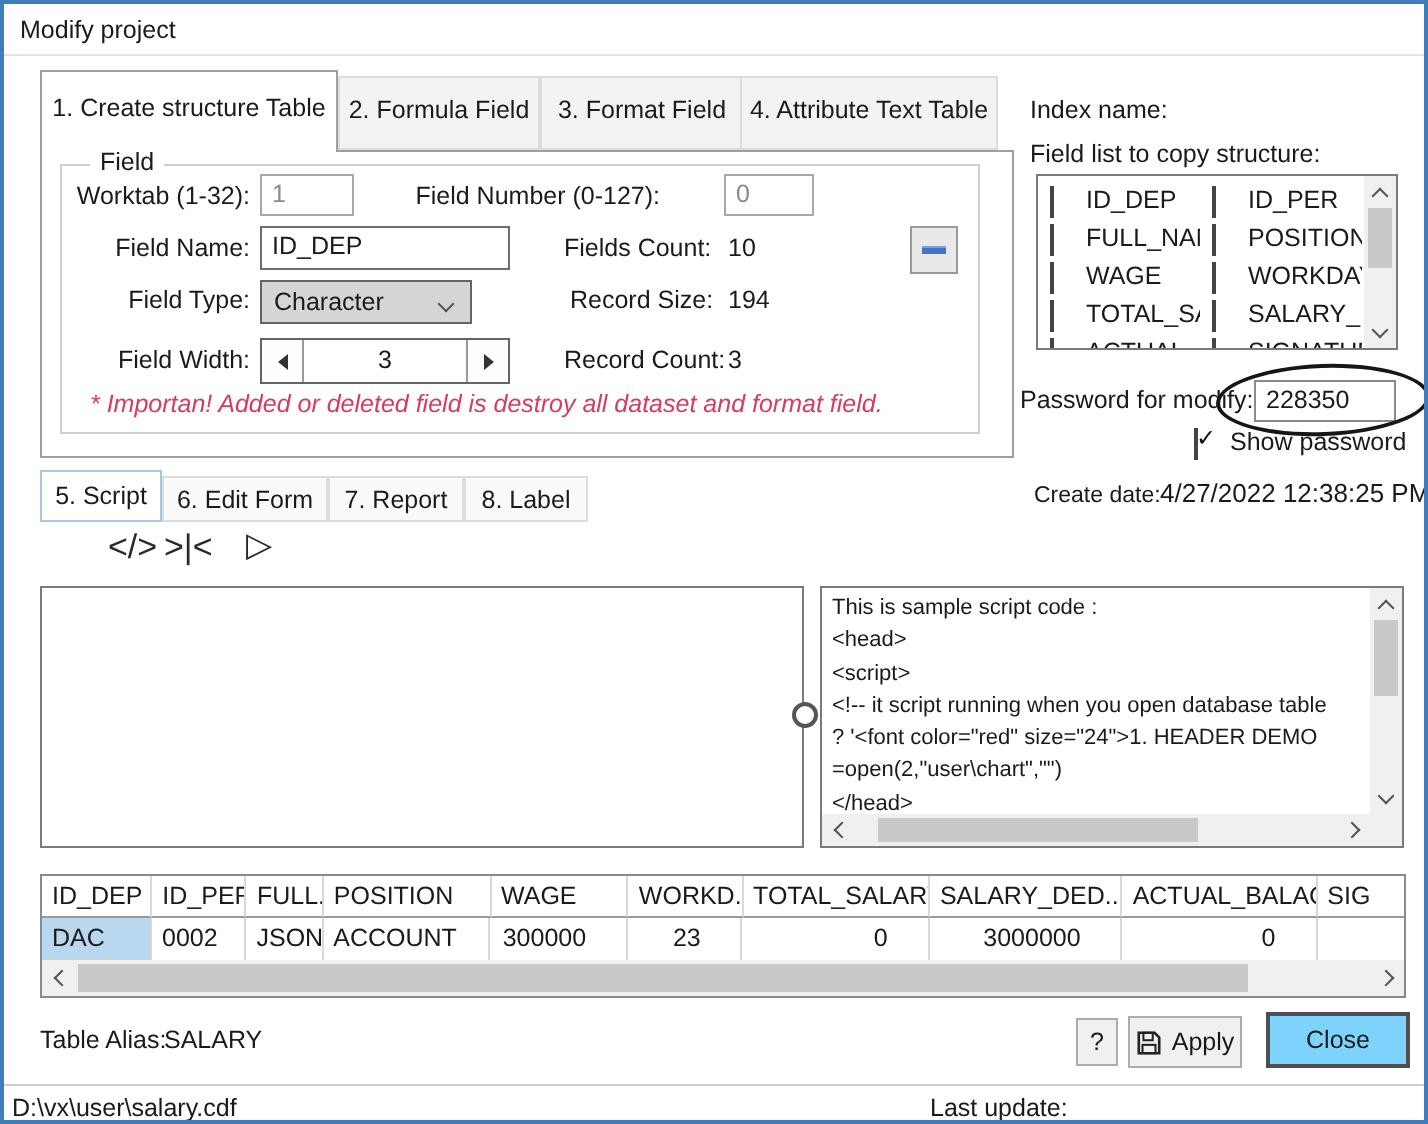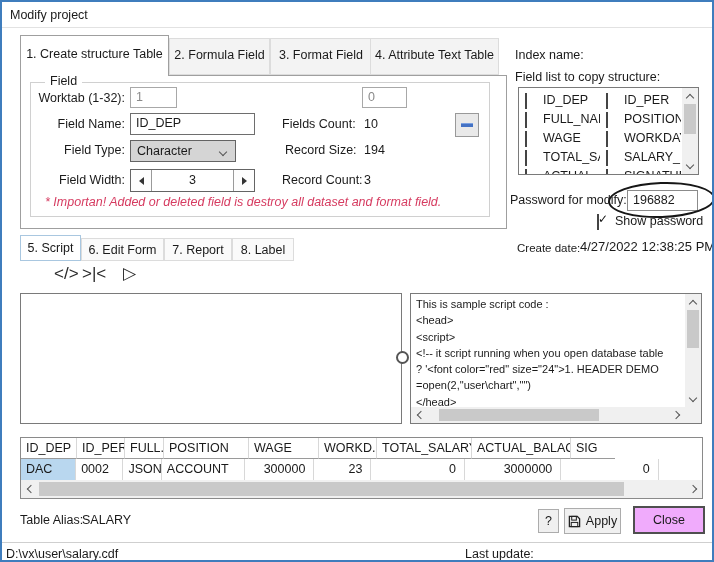--- a/index.html
+++ b/index.html
@@ -52,27 +52,27 @@
   .chev.right { transform:rotate(-45deg); }
   
   .editor { border:1px solid #7a7a7a; background:#fff; }
   .codeline { white-space:pre; overflow:hidden; line-height:16.3px; font-size:11px; }
   .splitter-dot { width:13px; height:13px; border:2px solid #555; border-radius:50%; background:#fff; z-index:3; }
   
   .dtable { border:1px solid #8a8a8a; background:#fff; overflow:hidden; }
   .trow { display:flex; height:21px; }
   .tcell { border-right:1px solid #d8d8d8; padding:3px 5px 0 5px; overflow:hidden; white-space:nowrap; }
   .thead .tcell { border-bottom:1px solid #9a9a9a; }
-  .tcell.num { text-align:right; padding-right:8px; }
+  .tcell.num { text-align:right; padding-right:20px; }
   .tcell.sel { background:#b9d7ef; }
   .c0{width:56px}.c1{width:48px}.c2{width:39px}.c3{width:85px}.c4{width:70px}
   .c5{width:58px}.c6{width:95px}.c7{width:98px}.c8{width:99px}.c9{width:44px;border-right:none}
   
   .btn { background:#f0f0f0; border:1px solid #acacac; display:flex; align-items:center; justify-content:center; gap:5px; }
-  .btn.default { border:2px solid #4f4f4f; background:#f0abfc; }
+  .btn.default { border:2px solid #4f4f4f; background:#7dd3fc; }
   .icon-glyph { font-size:17px; color:#2a2a2a; }
   .ellipse-annot { border:2px solid #161616; border-radius:50%; transform:rotate(-2deg); z-index:4; pointer-events:none; }
   .statusline { border-top:1px solid #cfcfcf; }
 </style>
 </head>
 <body>
 
 <div id="window">
 
   <div class="abs lbl" style="left:8px; top:6px;">Modify project</div>
@@ -84,20 +84,21 @@
   <div class="abs tab t-idle" style="left:368px; top:36px; width:129px; height:37px;">4. Attribute Text Table</div>
 
   <div class="abs pagebox" style="left:18px; top:73px; width:487px; height:154px;"></div>
 
   <div class="abs groupbox" style="left:28px; top:80px; width:460px; height:135px;">
     <span class="legend">Field</span>
   </div>
 
   <div class="abs lbl r" style="left:28px; top:89px; width:95px;">Worktab (1-32):</div>
   <div class="abs input disabled" style="left:128px; top:85px; width:47px; height:21px;">1</div>
+  <div class="abs lbl r" style="left:180px; top:89px; width:148px;">Field Number (0-127):</div>
   <div class="abs input disabled" style="left:360px; top:85px; width:45px; height:21px;">0</div>
 
   <div class="abs lbl r" style="left:28px; top:115px; width:95px;">Field Name:</div>
   <div class="abs input" style="left:128px; top:111px; width:125px; height:22px; border-color:#6e6e6e;">ID_DEP</div>
   <div class="abs lbl" style="left:280px; top:115px;">Fields Count:</div>
   <div class="abs lbl" style="left:362px; top:115px;">10</div>
   <div class="abs minusbtn" style="left:453px; top:111px; width:24px; height:24px;">
     <div class="minus-glyph"></div>
   </div>
 
@@ -158,21 +159,21 @@
           <span class="chev up" style="margin-top:3px;"></span>
         </div>
       <div class="thumb" style="top:16px; right:2px; width:12px; height:30px;"></div>
       <div class="sb-btn" style="bottom:0; right:0;">
           <span class="chev down" style="margin-top:-3px;"></span>
         </div>
     </div>
   </div>
 
   <div class="abs lbl" style="left:508px; top:191px;">Password for modify:</div>
-  <div class="abs input" style="left:625px; top:188px; width:71px; height:21px;">196882</div>
+  <div class="abs input" style="left:625px; top:188px; width:71px; height:21px;">228350</div>
   <div class="abs ellipse-annot" style="left:606px; top:180px; width:107px; height:36px;"></div>
 
   <div class="abs" style="left:595px; top:213px;">
     <span class="cb"><span class="mark">✓</span></span>
   </div>
   <div class="abs lbl" style="left:613px; top:212px;">Show password</div>
 
   <div class="abs lbl" style="left:515px; top:240px; font-size:11.5px;">Create date:</div>
   <div class="abs lbl" style="left:578px; top:237px; font-size:13px;">4/27/2022 12:38:25 PM</div>
 
@@ -221,20 +222,21 @@
 
   <div class="abs dtable" style="left:18px; top:435px; width:683px; height:62px;">
     <div class="trow thead">
       <div class="tcell c0">ID_DEP</div>
       <div class="tcell c1">ID_PER</div>
       <div class="tcell c2">FULL...</div>
       <div class="tcell c3">POSITION</div>
       <div class="tcell c4">WAGE</div>
       <div class="tcell c5">WORKD...</div>
       <div class="tcell c6">TOTAL_SALARY</div>
+      <div class="tcell c7">SALARY_DED...</div>
       <div class="tcell c8">ACTUAL_BALACE</div>
       <div class="tcell c9">SIG</div>
     </div>
     <div class="trow">
       <div class="tcell c0 sel">DAC</div>
       <div class="tcell c1">0002</div>
       <div class="tcell c2">JSON</div>
       <div class="tcell c3">ACCOUNT</div>
       <div class="tcell c4 num">300000</div>
       <div class="tcell c5 num">23</div>

